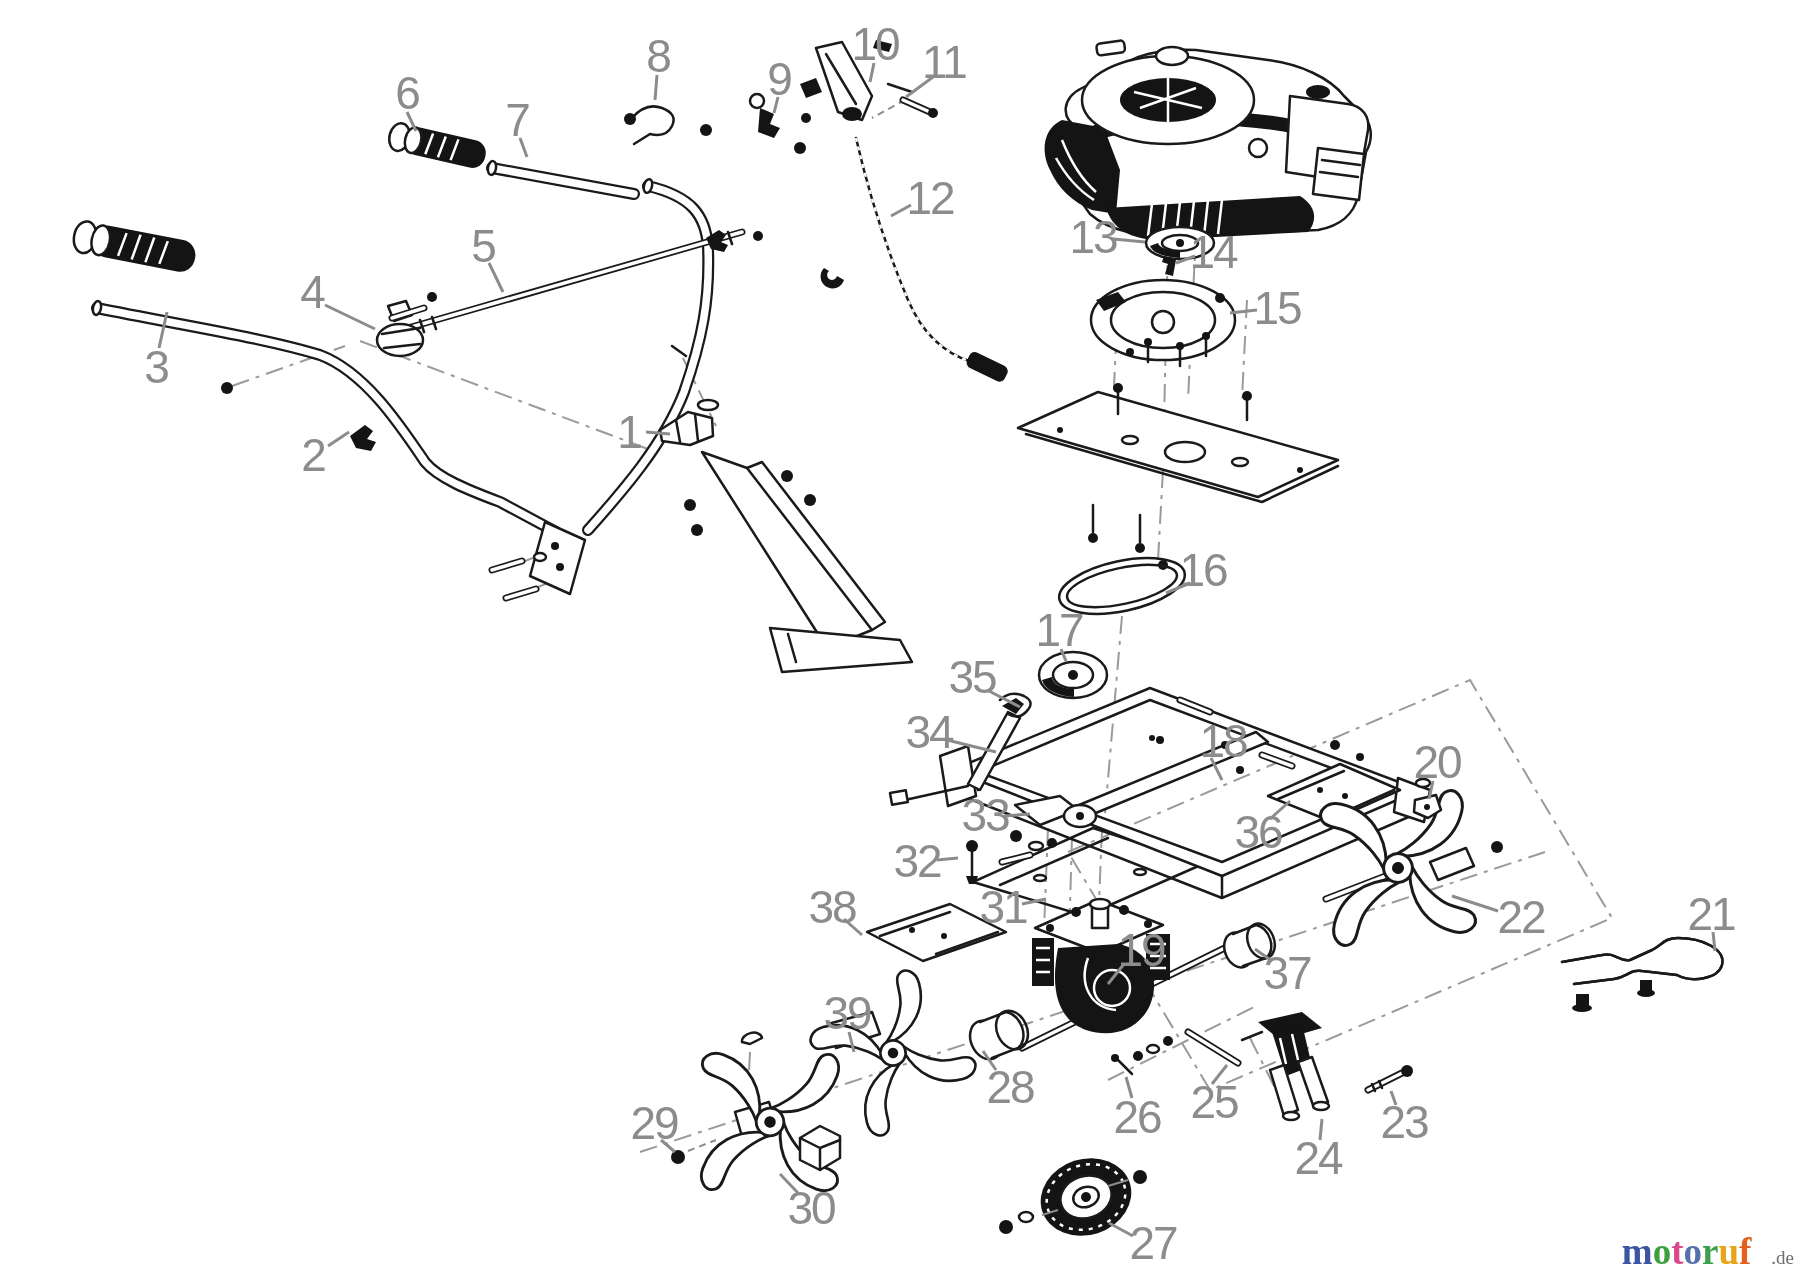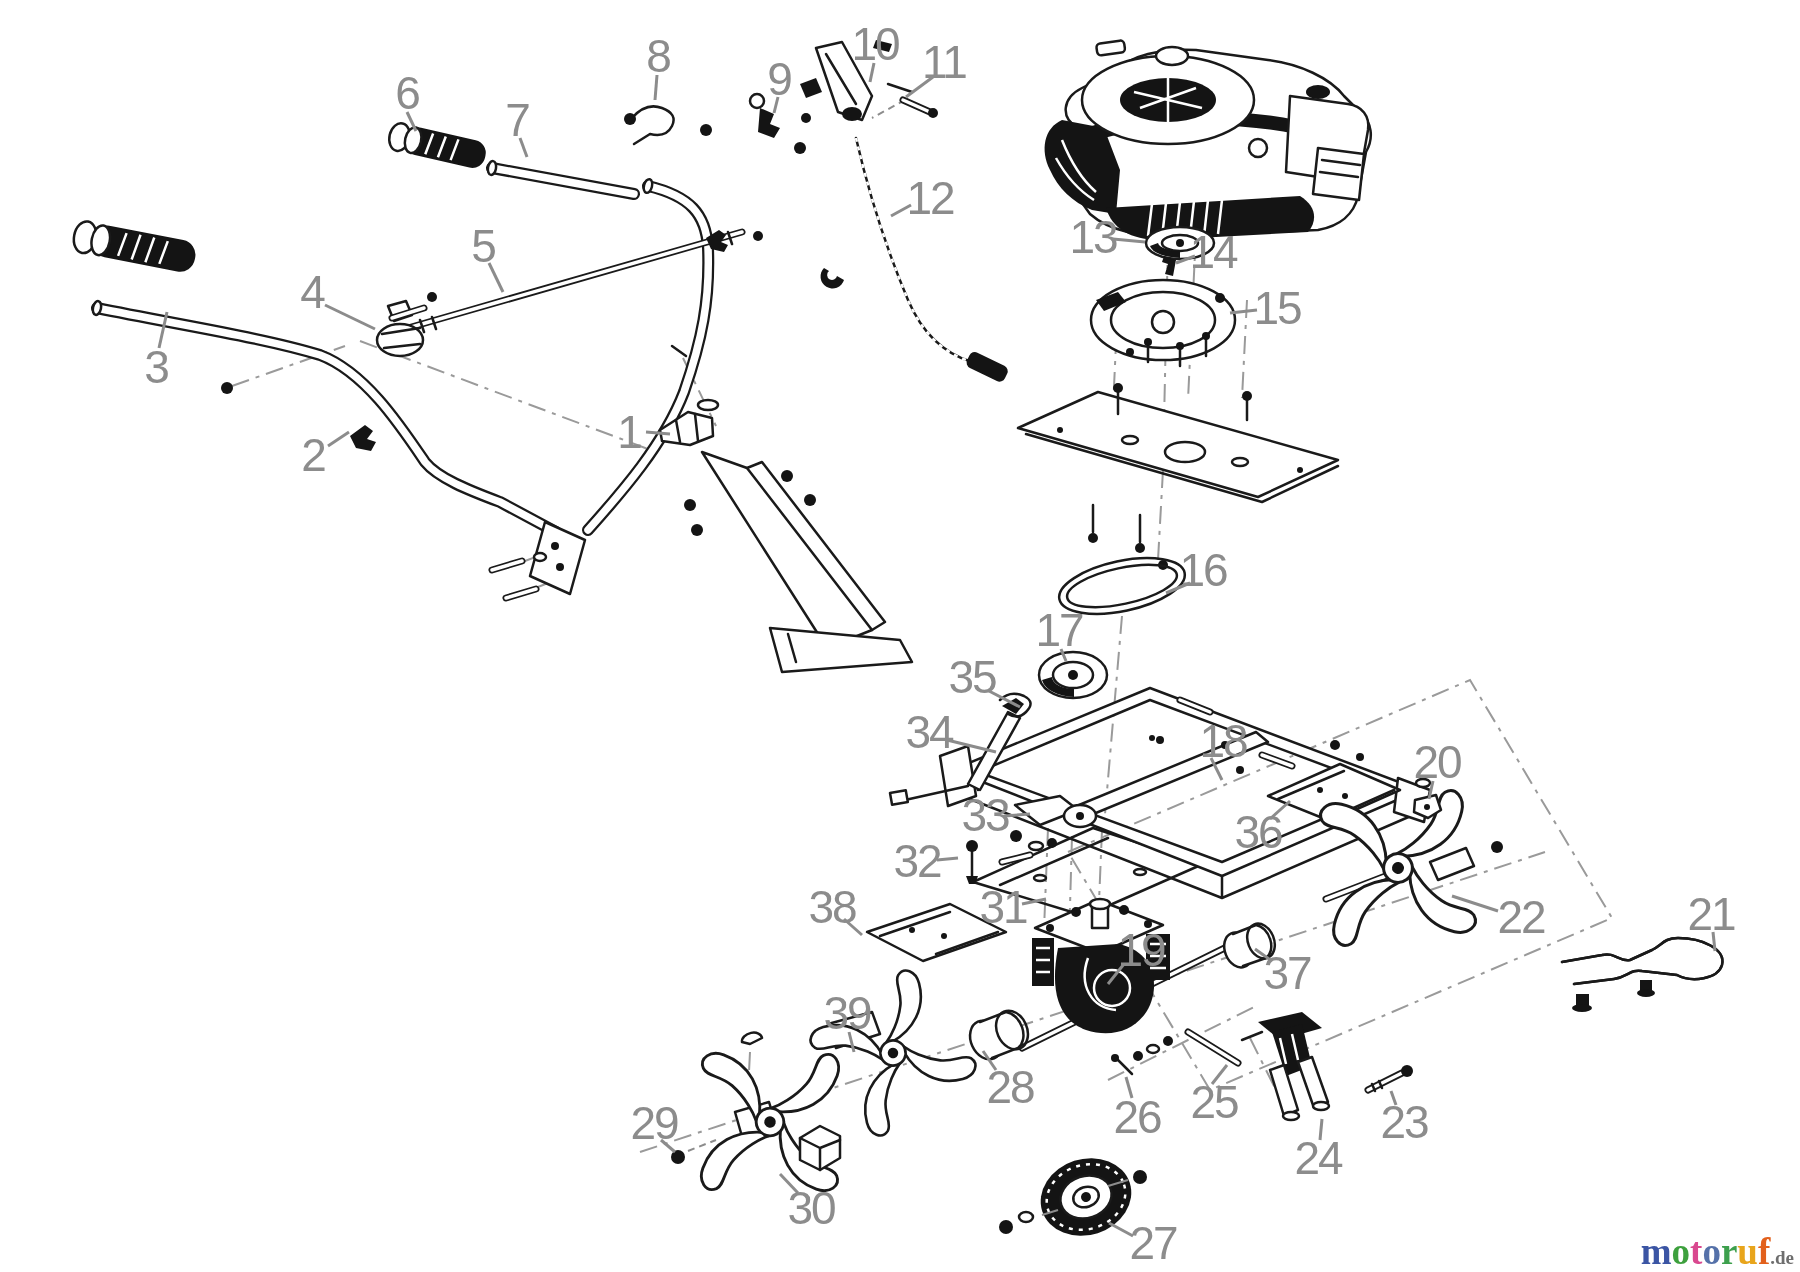--- a/index.html
+++ b/index.html
@@ -13,21 +13,21 @@
   .tubeO{fill:none;stroke:#1a1a1a;stroke-width:12;stroke-linecap:round;}
   .tubeI{fill:none;stroke:#ffffff;stroke-width:7.5;stroke-linecap:round;}
   .rodO{fill:none;stroke:#1a1a1a;stroke-width:7;stroke-linecap:round;}
   .rodI{fill:none;stroke:#ffffff;stroke-width:3.5;stroke-linecap:round;}
   .dash{fill:none;stroke:#9a9a9a;stroke-width:2;stroke-dasharray:18 7 4 7;}
   .aux{fill:none;stroke:#8c8c8c;stroke-width:2;}
   .auxd{fill:none;stroke:#8c8c8c;stroke-width:2;stroke-dasharray:7 5;}
   .wht{stroke:#ffffff;stroke-width:2.5;fill:none;}
   
   .logo{position:absolute;right:6px;bottom:2px;font-family:"Liberation Serif",serif;font-weight:bold;font-size:37px;line-height:1;white-space:nowrap;}
-  .logo .de{font-size:19px;font-weight:bold;}
+  .logo .de{font-size:19px;font-weight:normal;margin-left:20px;}
 </style>
 </head>
 <body>
 
 <div class="stage">
 <svg width="1800" height="1272" viewBox="0 0 1800 1272">
 
   <defs>
     <g id="tineSym">
       <g>

